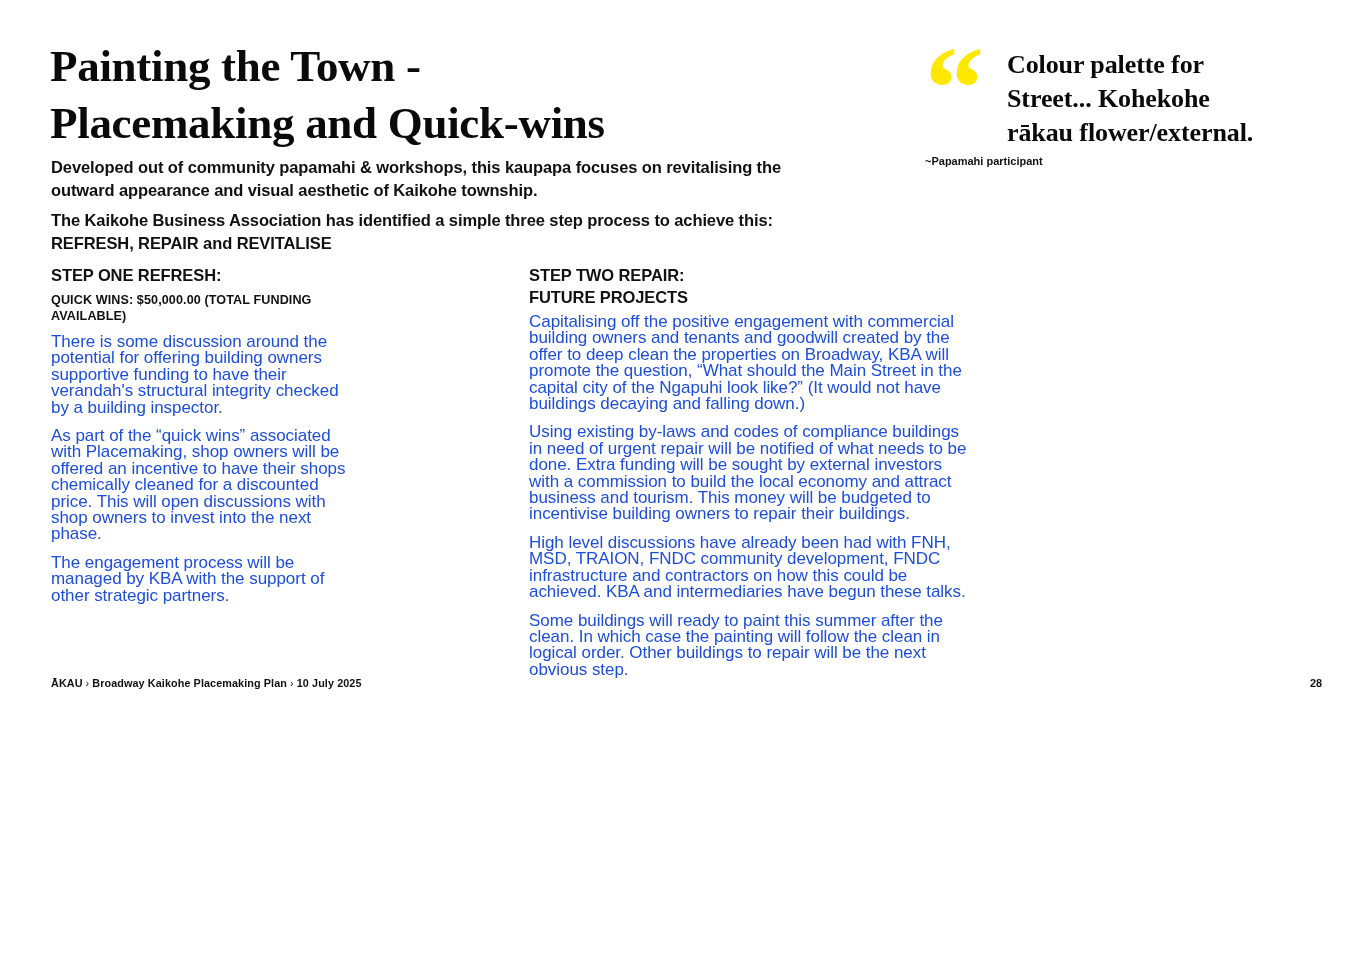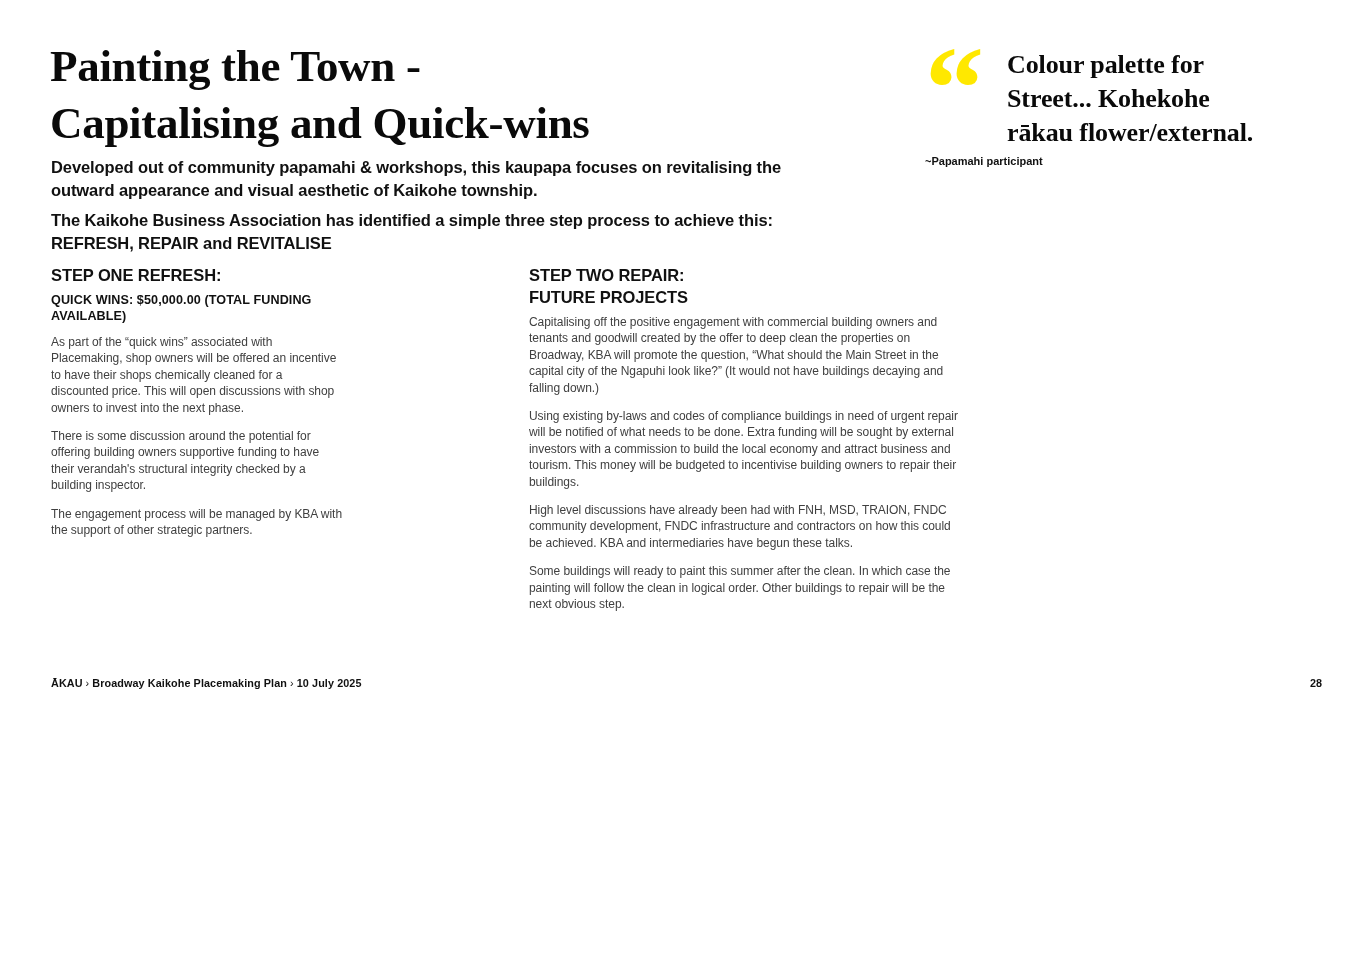--- a/index.html
+++ b/index.html
@@ -124,27 +124,27 @@
     margin: 0 0 10px 0;
     font-family: "Liberation Sans", sans-serif;
     font-weight: bold;
     font-size: 12.6px;
     line-height: 16px;
     letter-spacing: 0.1px;
     color: #111111;
   }
 
   .body-p {
-    margin: 0 16px 12px 0;
+    margin: 0 0 12px 0;
     font-family: "Liberation Sans", sans-serif;
     font-weight: normal;
-    font-size: 12px;
+    font-size: 17px;
     line-height: 16.4px;
     letter-spacing: -0.05px;
-    color: #404040;
+    color: #1d4ed8;
   }
   .body-p:last-child { margin-bottom: 0; }
 
   
   .footer {
     position: absolute;
     left: 51px;
     right: 43px;
     bottom: 30px;
     display: flex;
@@ -172,21 +172,21 @@
   }
 </style>
 </head>
 <body>
 
 <div class="page">
 
   <div class="title-block">
     <h1 class="doc-title">
       <span class="line">Painting the Town -</span>
-      <span class="line">Capitalising and Quick-wins</span>
+      <span class="line">Placemaking and Quick-wins</span>
     </h1>
   </div>
 
   <div class="intro">
     <p>Developed out of community papamahi &amp; workshops, this kaupapa focuses on revitalising the outward appearance and visual aesthetic of Kaikohe township.</p>
     <p>The Kaikohe Business Association has identified a simple three step process to achieve this: REFRESH, REPAIR and REVITALISE</p>
   </div>
 
   <div class="quote-block">
     <span class="quote-mark">“</span>
@@ -196,22 +196,22 @@
       <span class="line">rākau flower/external.</span>
     </div>
     <p class="quote-attrib">~Papamahi participant</p>
   </div>
 
   <div class="col col-left">
     <h2 class="step-head">
       <span class="line">STEP ONE REFRESH:</span>
     </h2>
     <p class="subhead">QUICK WINS: $50,000.00 (TOTAL FUNDING AVAILABLE)</p>
+    <p class="body-p">There is some discussion around the potential for offering building owners supportive funding to have their verandah's structural integrity checked by a building inspector.</p>
     <p class="body-p">As part of the “quick wins” associated with Placemaking, shop owners will be offered an incentive to have their shops chemically cleaned for a discounted price.  This will open discussions with shop owners to invest into the next phase.</p>
-    <p class="body-p">There is some discussion around the potential for offering building owners supportive funding to have their verandah's structural integrity checked by a building inspector.</p>
     <p class="body-p">The engagement process will be managed by KBA with the support of other strategic partners.</p>
   </div>
 
   <div class="col col-right">
     <h2 class="step-head">
       <span class="line">STEP TWO REPAIR:</span>
       <span class="line">FUTURE PROJECTS</span>
     </h2>
     <p class="body-p">Capitalising off the positive engagement with commercial building owners and tenants and goodwill created by the offer to deep clean the properties on Broadway, KBA will promote the question, “What should the Main Street in the capital city of the Ngapuhi look like?” (It would not have buildings decaying and falling down.)</p>
     <p class="body-p">Using existing by-laws and codes of compliance buildings in need of urgent repair will be notified of what needs to be done. Extra funding will be sought by external investors with a commission to build the local economy and attract business and tourism. This money will be budgeted to incentivise building owners to repair their buildings.</p>

